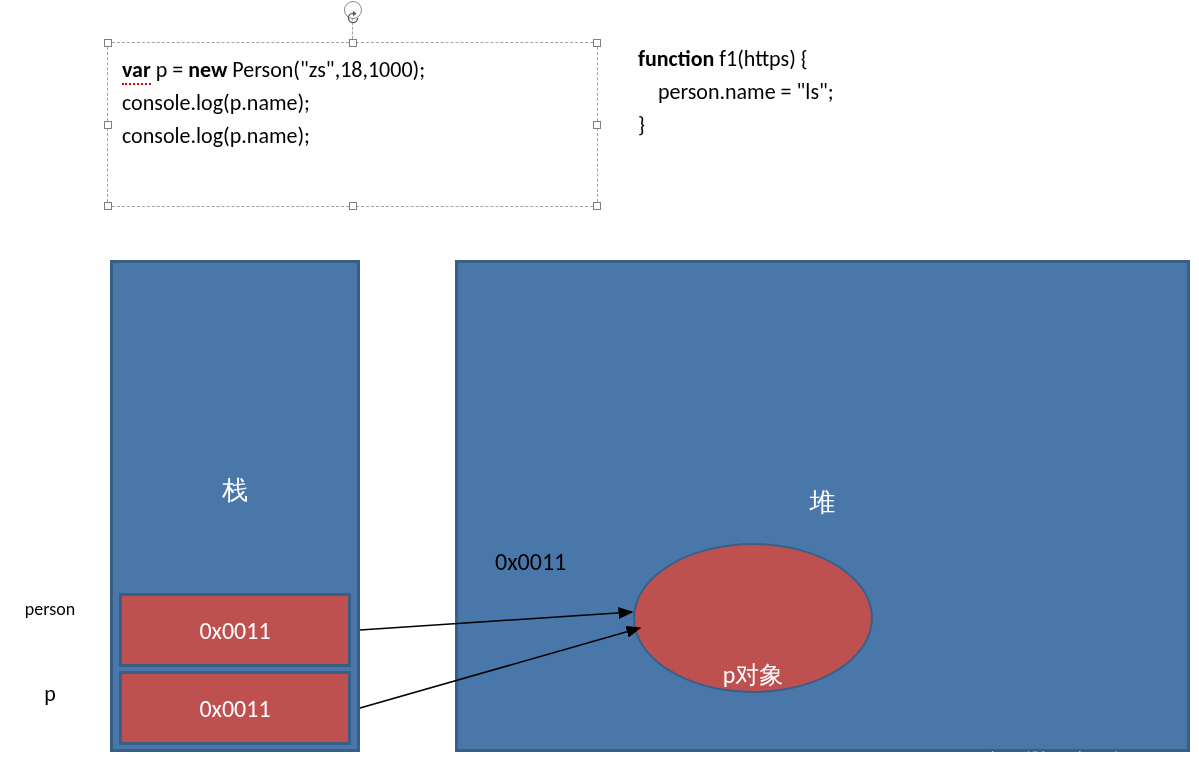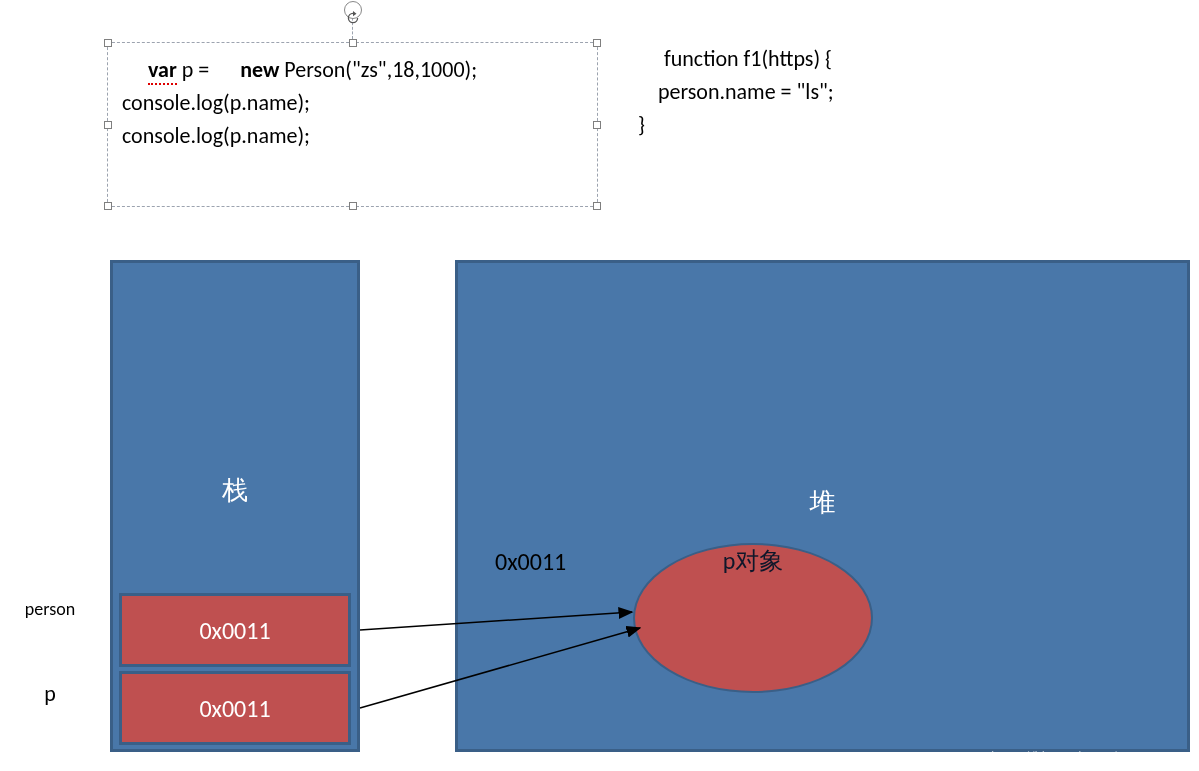--- a/index.html
+++ b/index.html
@@ -48,31 +48,31 @@
 .rotate-handle {
   position: absolute;
   left: calc(50% - 9px);
   top: -42px;
   width: 18px; height: 18px;
   border: 1px solid #888;
   border-radius: 50%;
   background: #fff;
 }
 .rotate-handle svg { width: 14px; height: 14px; margin: 1px; }
-.kw { font-weight: 700; margin-left: 26px; }
+.kw { font-weight: 700; }
 .underline-red { border-bottom: 2px dotted #d00; }
 
 .code-right {
   position: absolute;
   left: 638px;
   top: 42px;
   font-size: 22px;
   line-height: 1.5;
 }
-.code-right .kw { font-weight: 400; }
+.code-right .kw { font-weight: 700; }
 
 
 .stack-outer {
   position: absolute;
   left: 110px;
   top: 260px;
   width: 250px;
   height: 492px;
   background: #4977a9;
   border: 3px solid #3a5f87;
@@ -120,24 +120,24 @@
 }
 .heap-ellipse {
   position: absolute;
   left: 175px;
   top: 280px;
   width: 240px;
   height: 150px;
   background: #bf5050;
   border: 2px solid #3a5f87;
   border-radius: 50%;
-  color: #0f172a;
+  color: #ffffff;
   font-size: 24px;
   display: flex;
-  align-items: flex-start;
+  align-items: flex-end;
   justify-content: center;
 }
 .addr-text {
   position: absolute;
   left: 495px;
   top: 547px;
   font-size: 24px;
   color: #000;
 }
 

